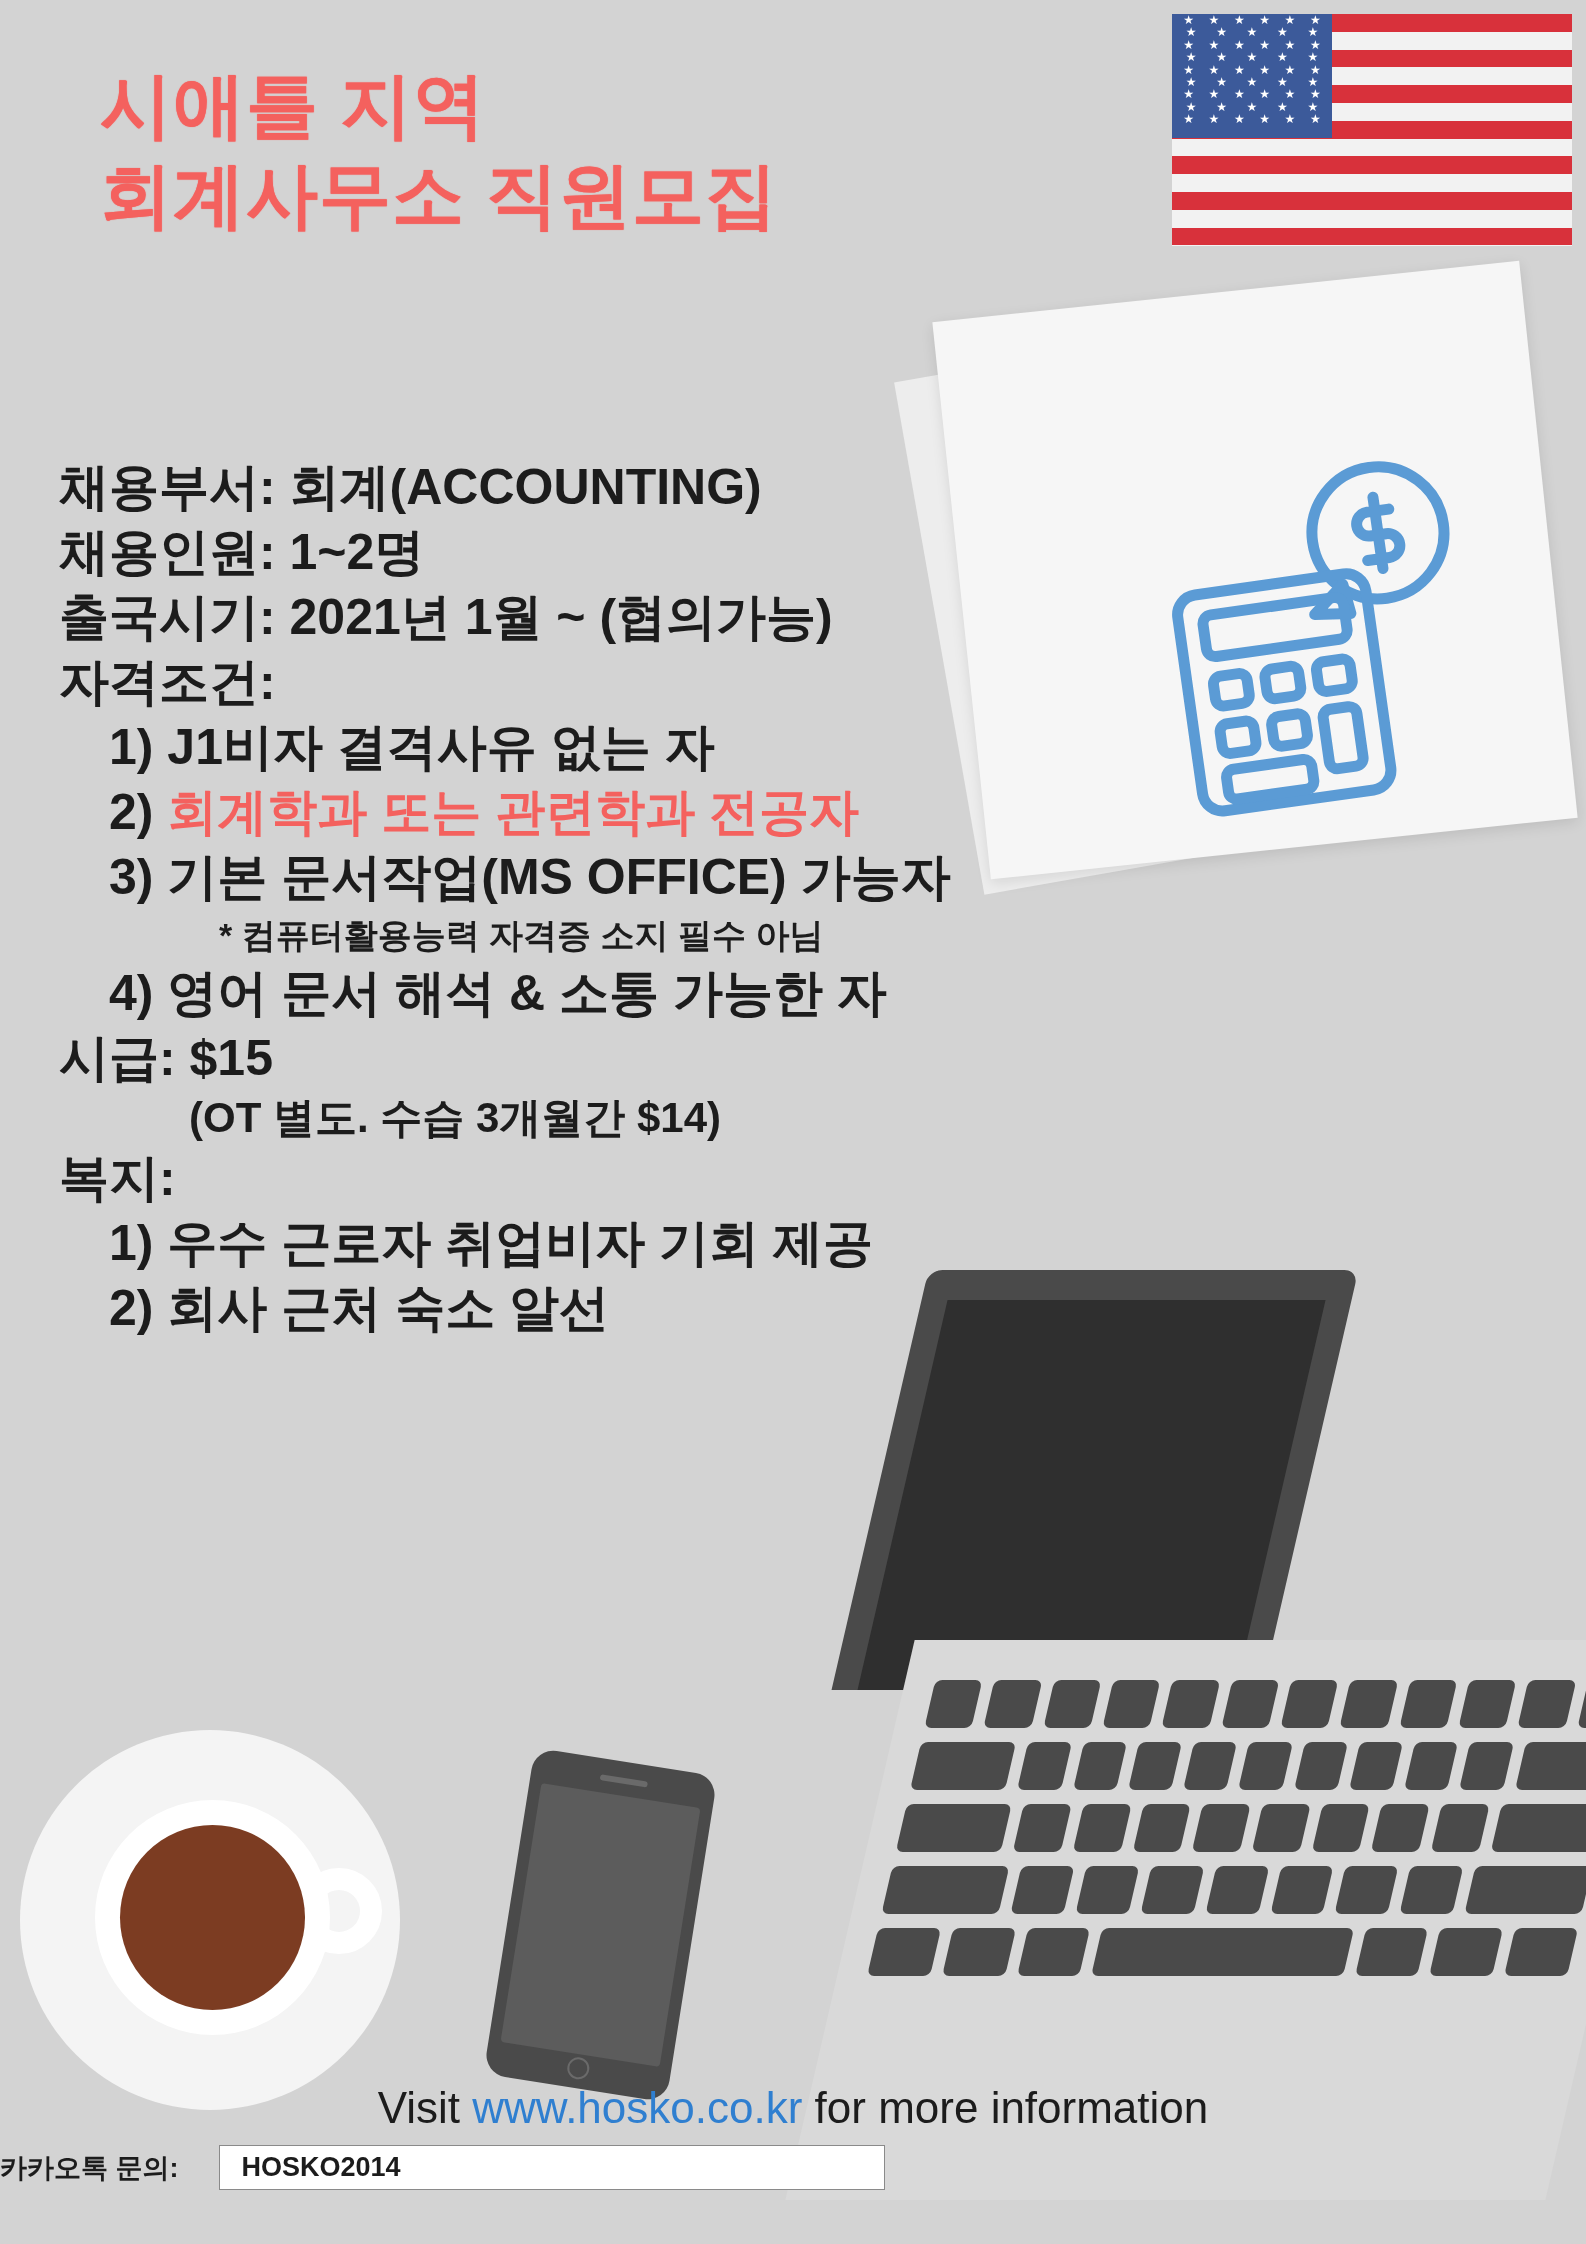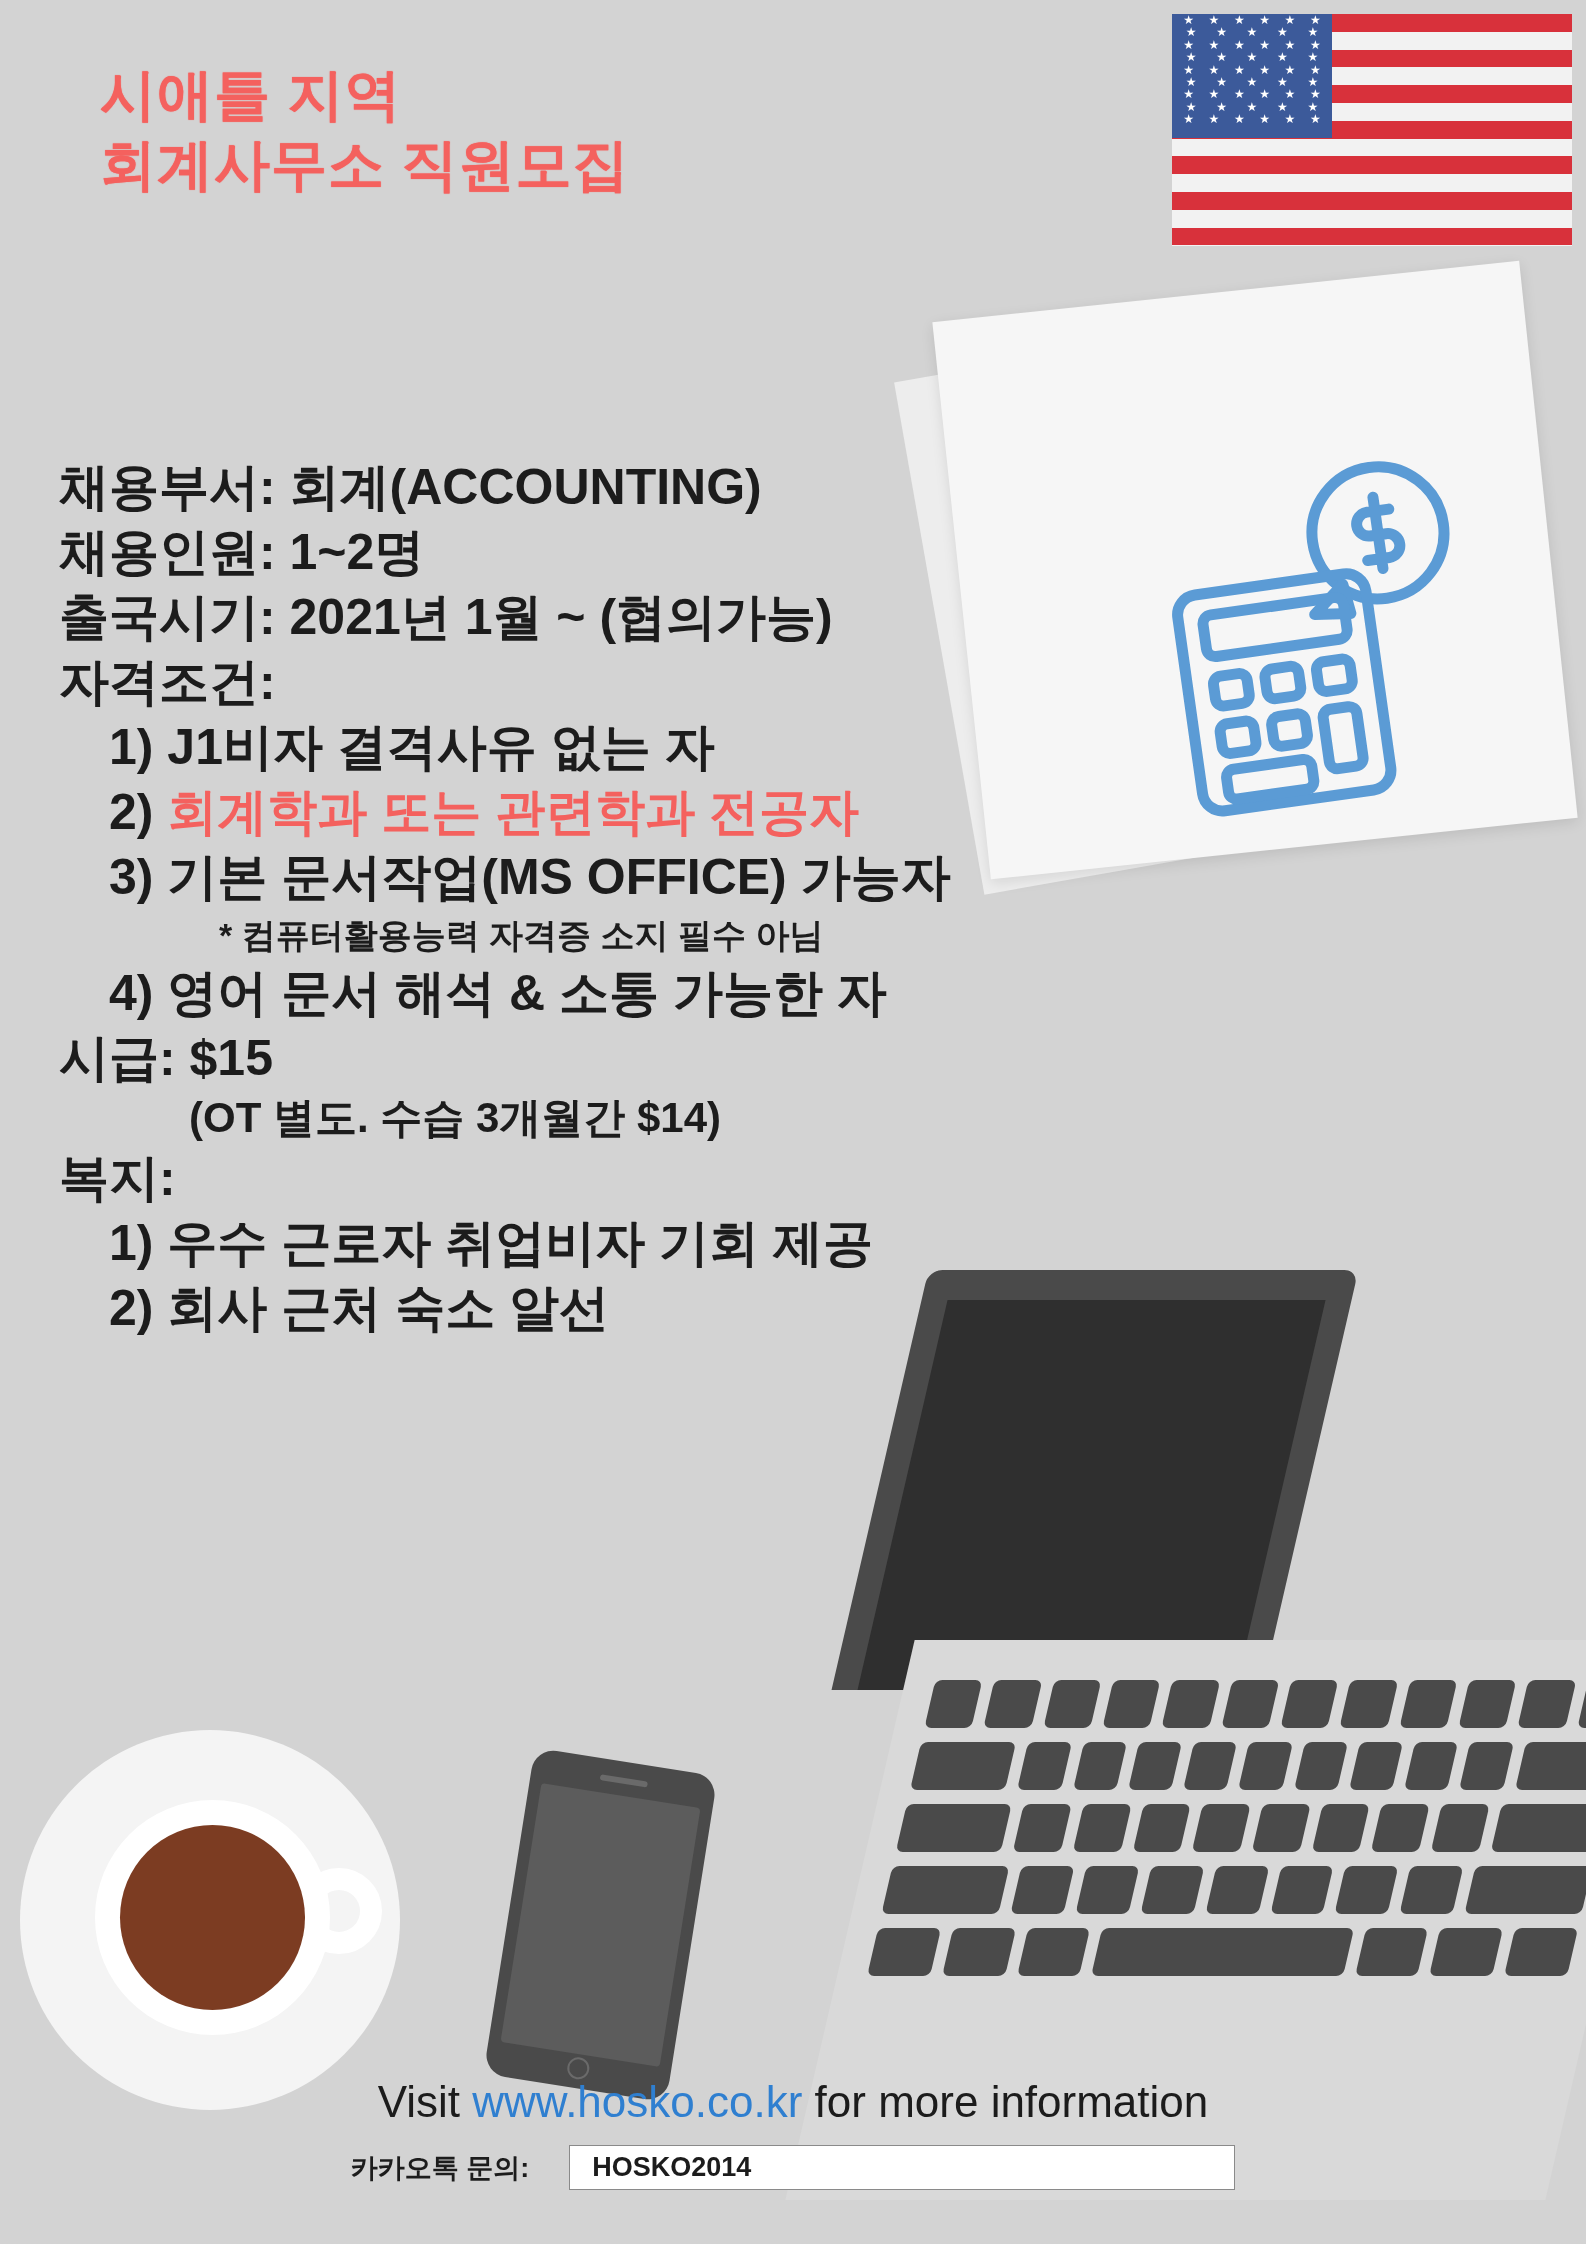--- a/index.html
+++ b/index.html
@@ -57,21 +57,21 @@
     line-height: 12.4px;
   }
 
   
   .title {
     position: absolute;
     left: 100px;
     top: 60px;
     color: #f4615e;
     font-weight: bold;
-    font-size: 56px;
+    font-size: 72px;
     line-height: 1.25;
     letter-spacing: 1px;
     white-space: pre-line;
     text-shadow: 0 0 1px #f4615e;
   }
 
   
   .paper {
     position: absolute;
     left: 960px;
@@ -269,23 +269,22 @@
   }
   .footer-line1 {
     font-size: 44px;
     font-weight: normal;
     color: #1c1c1c;
   }
   .footer-line1 .url {
     color: #2f7fd0;
   }
   .footer-line2 {
-    margin-top: 18px;
+    margin-top: 12px;
     display: flex;
-    justify-content: center;
     align-items: stretch;
     font-size: 27px;
     font-weight: bold;
     color: #1c1c1c;
     gap: 32px;
   }
   .footer-line2 .lbl {
     padding: 4px 8px 4px 0;
     display: flex;
     align-items: center;

